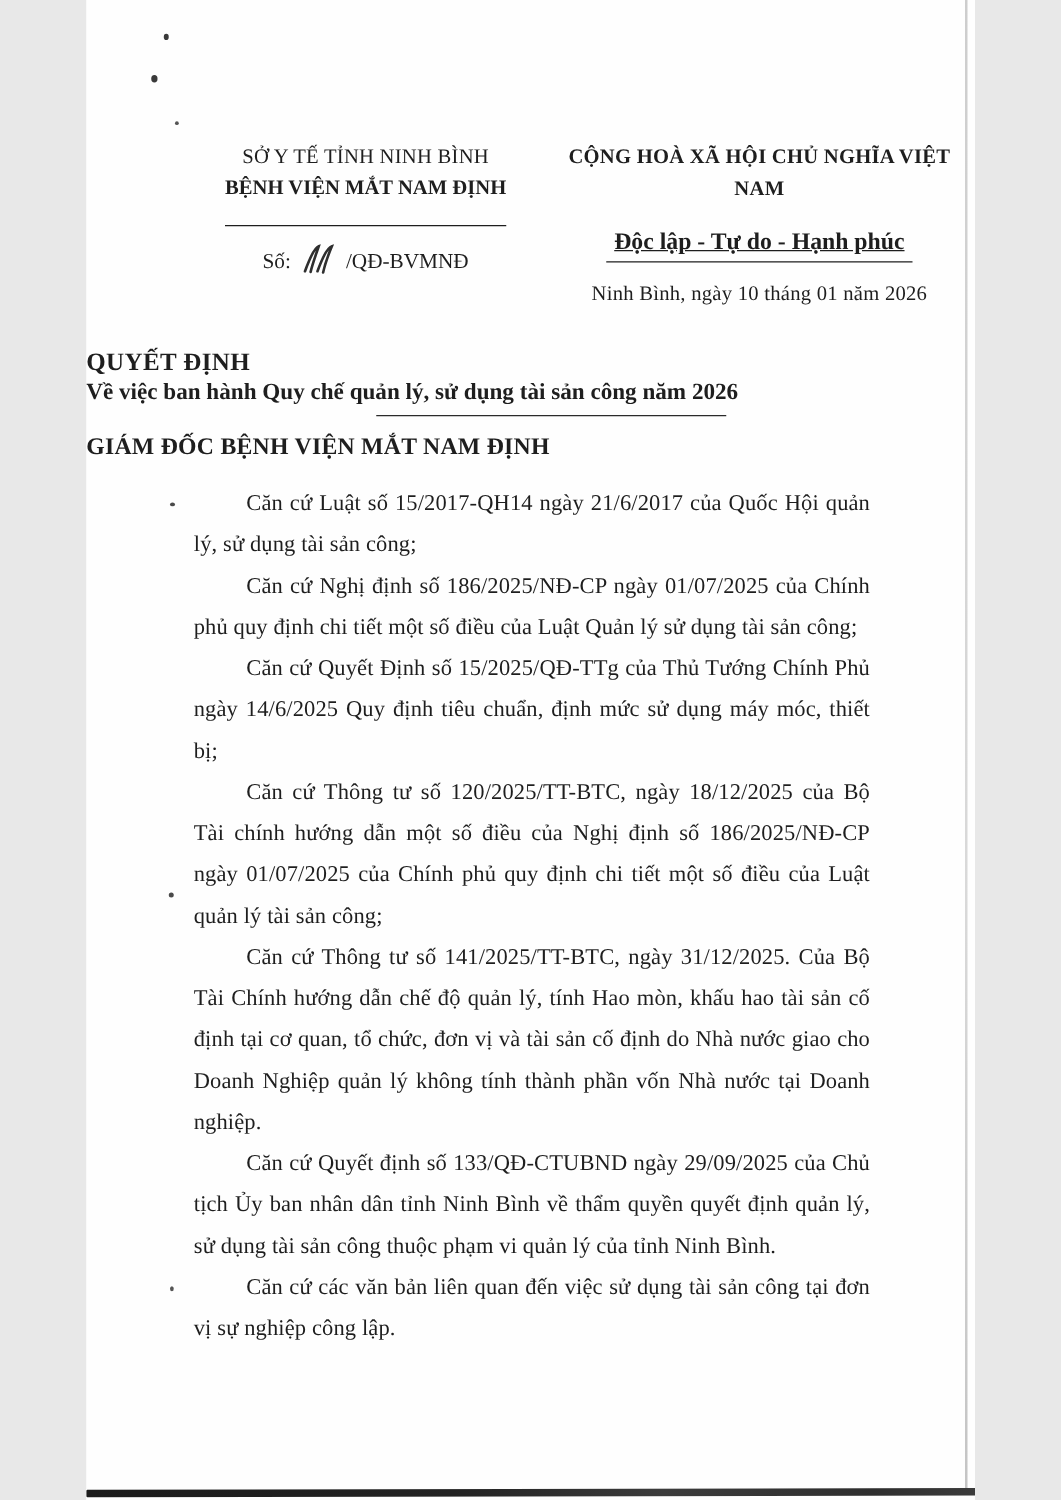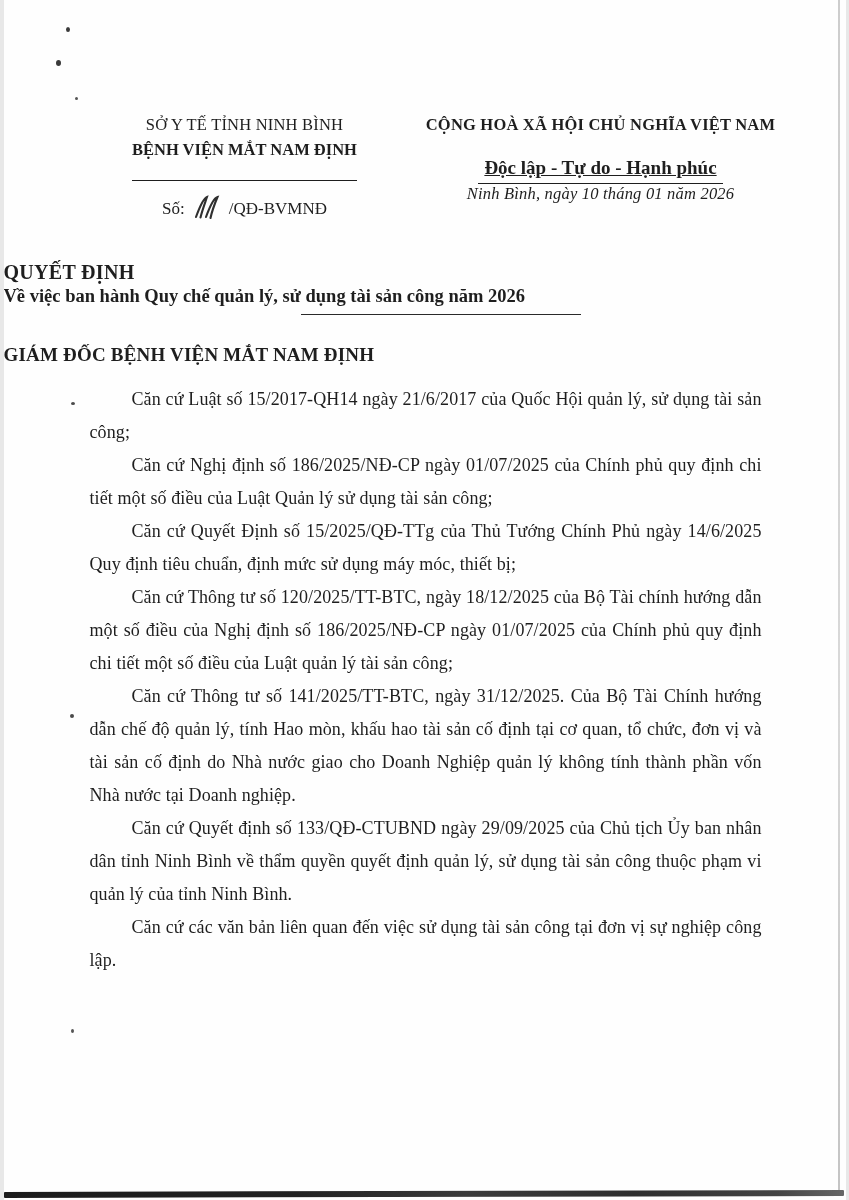--- a/index.html
+++ b/index.html
@@ -1,18 +1,18 @@
 <!DOCTYPE html>
 <html><head>
 <meta charset="utf-8">
 <style>
   html, body { margin: 0; padding: 0; background: #e8e8e8; }
   .page {
     position: relative;
-    width: 842px;
+    width: 711px;
     height: 1200px;
     margin: 0 auto;
     background: #fefefe;
     overflow: hidden;
     color: #1e1e1e;
     font-family: "Liberation Serif", "DejaVu Serif", serif;
   }
 
   
   .speck {
@@ -67,33 +67,33 @@
 
   .national-title { font-size: 16.5px; font-weight: bold; line-height: 26px; letter-spacing: 0.2px; }
   .national-motto {
     font-size: 19px; font-weight: bold; line-height: 24px;
     display: inline-block;
     border-bottom: 1.6px solid #1e1e1e;
     padding: 0 6px 3px 6px;
     margin-top: 18px;
     text-decoration: underline;
   }
-  .place-date { font-style: italic; font-size: 16.5px; margin-top: 0; letter-spacing: 0.2px; }
+  .place-date { font-size: 16.5px; margin-top: 15px; letter-spacing: 0.2px; }
 
   
   .title-block { text-align: left; margin-top: 34px; }
   .title-main { font-size: 20px; font-weight: bold; letter-spacing: 0.3px; }
   .title-subject { font-size: 18.5px; font-weight: bold; margin-top: 2px; }
   .subject-underline {
     width: 280px; height: 0;
     border-bottom: 1.4px solid #2a2a2a;
     margin: 7px auto 0 auto;
     transform: translateX(16px);
   }
-  .title-issuer { font-size: 19px; font-weight: bold; margin-top: 29px; letter-spacing: 0.2px; }
+  .title-issuer { font-size: 19px; font-weight: bold; margin-top: 14px; letter-spacing: 0.2px; }
 
   
   .body-text { padding: 17px 84px 0 86px; }
   .body-text p {
     margin: 0;
     font-size: 18px;
     line-height: 33px;
     text-align: justify;
     text-indent: 42px;
     letter-spacing: 0.1px;

